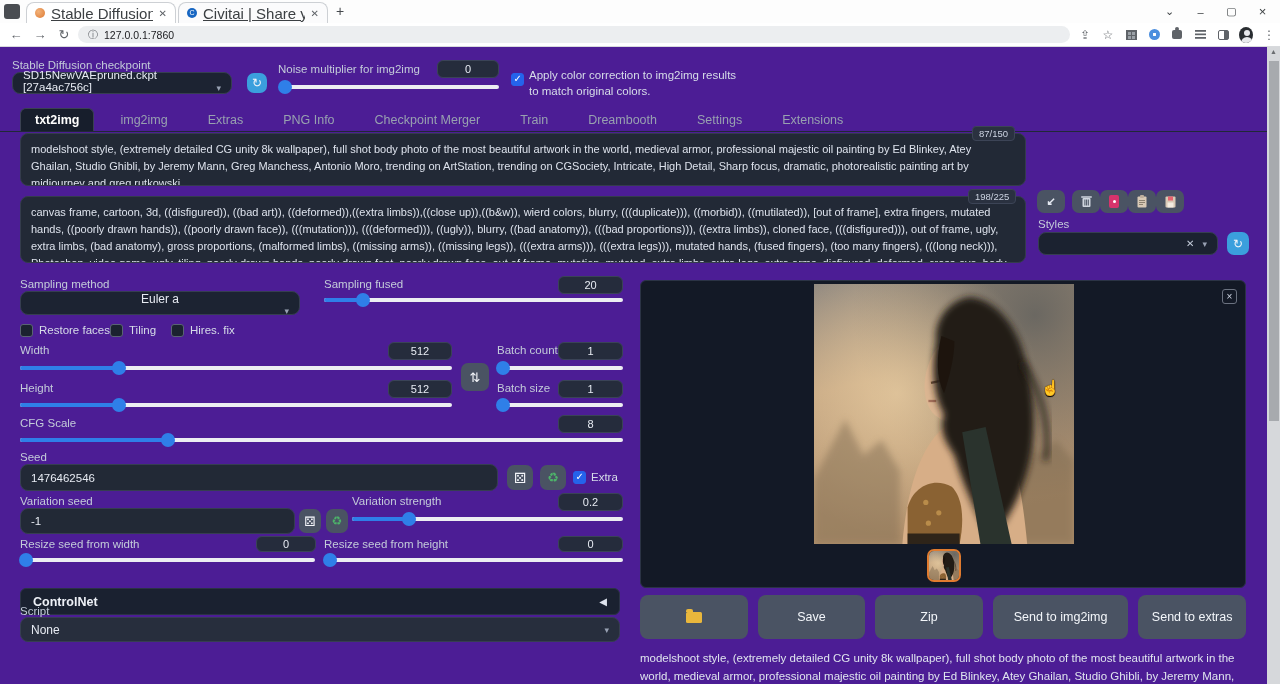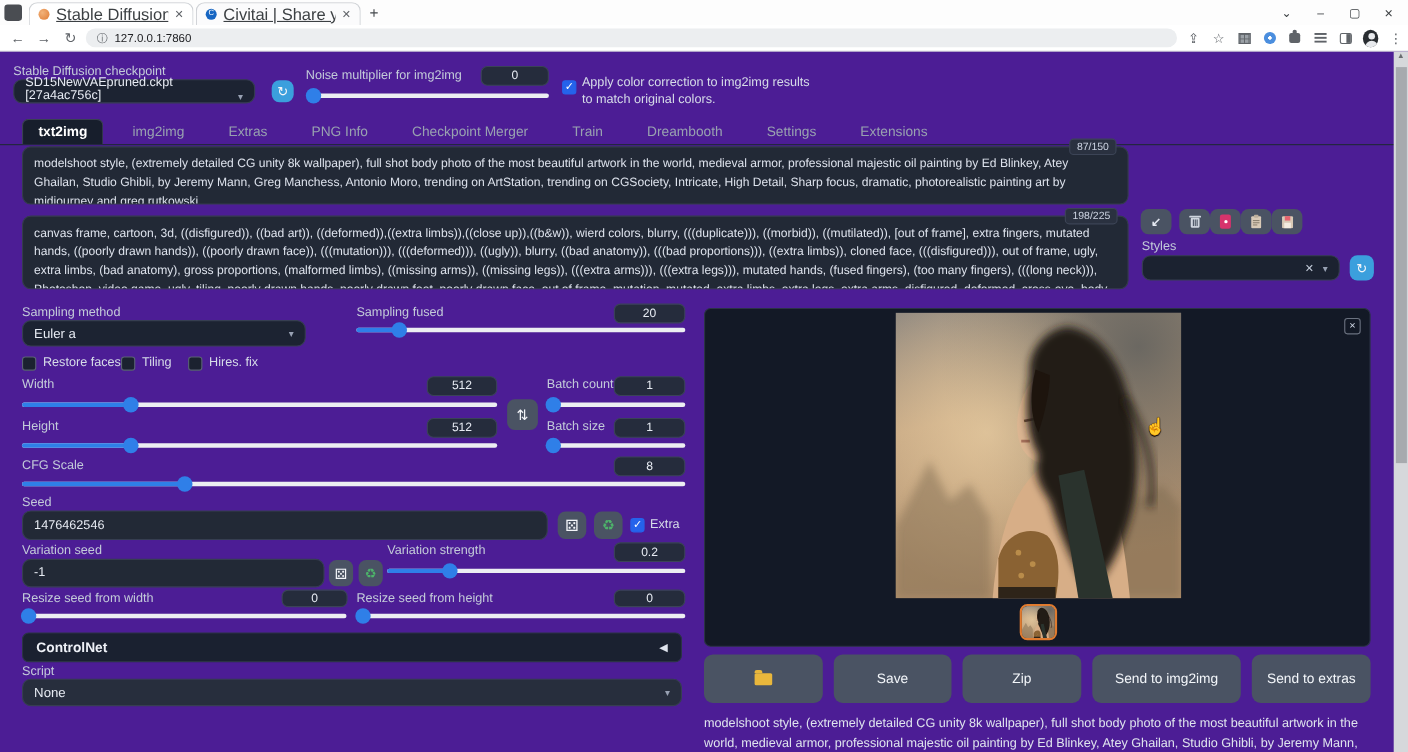--- a/index.html
+++ b/index.html
@@ -241,21 +241,21 @@
     <div class="lbl" style="left:1038px; top:171px;">Styles</div>
     <div class="dd" style="left:1038px; top:185px; width:180px; height:23px; background:#1b2230;">
       <span class="caret" style="margin-right:6px; color:#c3cbd9; font-size:10px;">✕</span>
       <span class="caret" style="margin-left:2px;">▾</span>
     </div>
     <div class="gbtn bluebtn" style="left:1227px; top:185px; width:22px; height:23px; font-size:12px;">
       <span>↻</span>
     </div>
 
     <div class="lbl" style="left:20px; top:231px;">Sampling method</div>
-    <div class="dd" style="left:20px; top:244px; width:258px; height:24px;">
+    <div class="dd" style="left:20px; top:244px; width:280px; height:24px;flex-direction:column;">
       <span>Euler a</span>
       <span class="caret">▾</span>
     </div>
     <div class="lbl" style="left:324px; top:231px;">Sampling fused</div>
     <div class="numpill" style="left:558px; top:229px; width:65px; height:18px; line-height:16px;">20</div>
     <div class="slider" style="left:324px; top:251px; width:299px;">
       <span class="fill" style="width:13%;"></span>
         <span class="knob" style="left:calc(13% - 7px);"></span>
     </div>
 
@@ -334,21 +334,21 @@
       <span class="fill" style="width:2%;"></span>
         <span class="knob" style="left:calc(2% - 7px);"></span>
     </div>
     <div class="lbl" style="left:324px; top:491px;">Resize seed from height</div>
     <div class="numpill" style="left:558px; top:489px; width:65px; height:16px; line-height:14px;">0</div>
     <div class="slider" style="left:324px; top:511px; width:299px;">
       <span class="fill" style="width:2%;"></span>
         <span class="knob" style="left:calc(2% - 7px);"></span>
     </div>
 
-    <div class="panel" style="left:20px; top:528px; width:600px; height:27px; background:#1a2130; display:flex; align-items:center; padding:0 12px;">
+    <div class="panel" style="left:20px; top:541px; width:600px; height:27px; background:#1a2130; display:flex; align-items:center; padding:0 12px;">
       <span style="font-size:12.5px; font-weight:bold; color:#eef1f7;">ControlNet</span>
       <span style="margin-left:auto; font-size:10px; color:#dfe4ee;">◀</span>
     </div>
     <div class="lbl" style="left:20px; top:558px;">Script</div>
     <div class="dd" style="left:20px; top:570px; width:600px; height:25px; background:#272e3d;">
       <span>None</span>
       <span class="caret">▾</span>
     </div>
 
     <div class="panel" style="left:640px; top:233px; width:606px; height:308px; background:#131926;">

